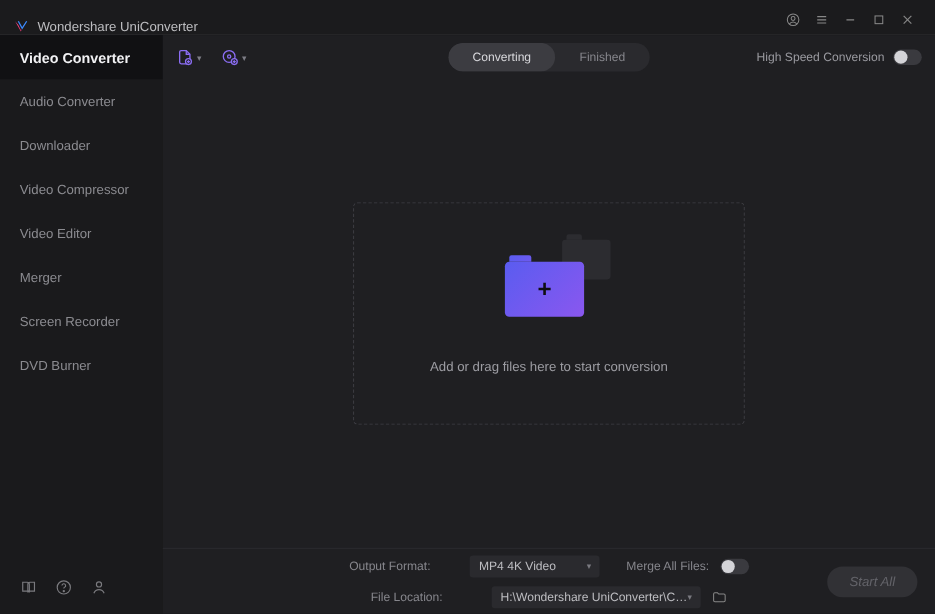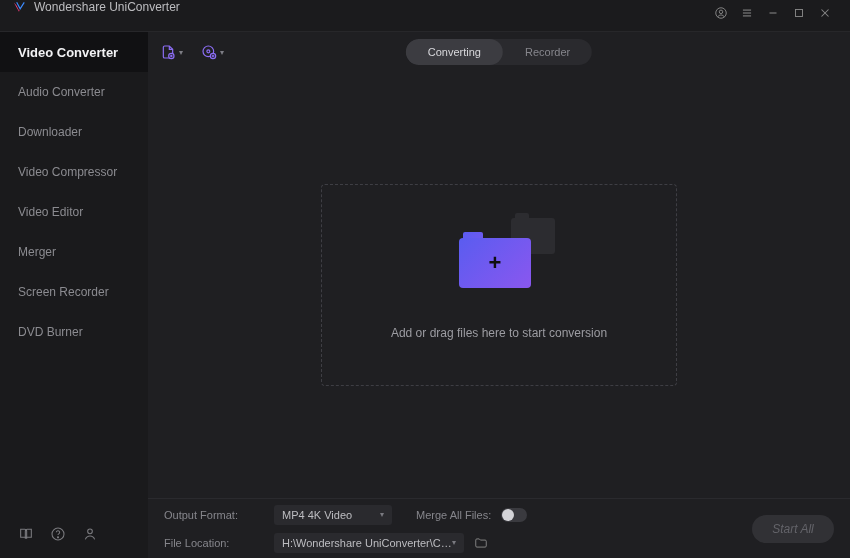--- a/index.html
+++ b/index.html
@@ -1,19 +1,19 @@
 <!DOCTYPE html>
 <html><head>
 <meta charset="utf-8">
 <style>
   * { box-sizing: border-box; margin: 0; padding: 0; font-family: -apple-system, BlinkMacSystemFont, "Segoe UI", Arial, sans-serif; }
   body { width: 850px; height: 558px; background: #1b1b1d; color: #a8a8ac; overflow: hidden; position: relative; user-select: none; }
 
   
-  .titlebar { height: 32px; display: flex; align-items: flex-start; padding: 0 12px; background: #1b1b1d; border-bottom: 1px solid #27272a; }
+  .titlebar { height: 32px; display: flex; align-items: flex-end; padding: 0 12px; background: #1b1b1d; border-bottom: 1px solid #27272a; }
   .titlebar .logo { width: 14px; height: 14px; margin-right: 8px; }
   .titlebar .title { font-size: 12px; color: #bdbdc0; flex: 1; }
   .titlebar .tb-btn { width: 26px; height: 26px; display: flex; align-items: center; justify-content: center; color: #888; }
   .titlebar .tb-btn svg { width: 14px; height: 14px; display: block; }
 
   
   .sidebar { position: absolute; top: 32px; left: 0; width: 148px; bottom: 0; background: #1a1a1c; display: flex; flex-direction: column; }
   .sidebar-item { height: 40px; display: flex; align-items: center; padding-left: 18px; font-size: 12px; color: #8b8b90; cursor: pointer; }
   .sidebar-item.active { background: #111113; color: #f2f2f4; font-weight: 600; font-size: 13px; height: 40px; }
   .sidebar-spacer { flex: 1; }
@@ -44,21 +44,21 @@
   .folder-wrap { position: relative; width: 80px; height: 64px; }
   .folder-back { position: absolute; right: -16px; top: -12px; width: 44px; height: 36px; background: #2c2c30; border-radius: 3px; }
   .folder-back::before { content:""; position:absolute; top:-5px; left:4px; width:14px; height:5px; background:#2c2c30; border-radius:2px 2px 0 0;}
   .folder-front { position: absolute; left: 0; top: 8px; width: 72px; height: 50px; background: linear-gradient(135deg, #5a5cf0 0%, #8a57ef 100%); border-radius: 4px; }
   .folder-front::before { content:""; position:absolute; top:-6px; left:4px; width:20px; height:6px; background: linear-gradient(135deg,#5a5cf0,#6d5af0); border-radius:2px 2px 0 0;}
   .folder-plus { position: absolute; left: 36px; top: 33px; transform: translate(-50%,-50%); color: #0e0e11; font-size: 22px; font-weight: 700; }
   .dropzone .dz-text { margin-top: 32px; font-size: 12px; color: #9c9ca2; }
 
   
   .bottombar { height: 60px; border-top: 1px solid #2a2a2e; padding: 10px 16px; display: flex; flex-direction: column; justify-content: center; gap: 8px; position: relative; }
-  .bb-row { display: flex; align-items: center; font-size: 11px; color: #86868c; }
+  .bb-row { display: flex; align-items: center; font-size: 11px; color: #86868c; justify-content: center; }
   .bb-label { width: 92px; }
   .bb-select { width: 118px; height: 20px; background: #2a2a2e; border-radius: 3px; display: flex; align-items: center; padding: 0 8px; font-size: 11px; color: #bdbdc1; cursor: pointer; justify-content: space-between; margin-left: 18px; }
   .bb-select .sv { white-space: nowrap; overflow: hidden; text-overflow: ellipsis; }
   .bb-select .car { font-size: 8px; color: #7a7a80; }
   .bb-path { width: 190px; }
   .bb-folder-btn { margin-left: 10px; color: #888; cursor: pointer; }
   .bb-folder-btn svg { width: 14px; height: 14px; display:block;}
   .bb-merge { margin-left: 24px; display: flex; align-items: center; }
   .startall { position: absolute; right: 16px; top: 50%; transform: translateY(-50%); width: 82px; height: 28px; border-radius: 14px; background: #313135; color: #636369; font-size: 12px; display: flex; align-items: center; justify-content: center; cursor: default; font-style: italic; }
 </style>
@@ -176,24 +176,28 @@
           <line x1="16" y1="18" x2="20" y2="18" stroke="#8b6df3"></line>
         </svg>
       <span class="caret">▾</span>
     </span>
 
     <div class="tabs">
       <div class="tab active">
           <span>Converting</span>
         </div>
       <div class="tab">
-          <span>Recorder</span>
+          <span>Finished</span>
         </div>
     </div>
 
+    <div class="hs">
+      <span>High Speed Conversion</span>
+      <span class="toggle"></span>
+    </div>
   </div>
 
   <div class="content">
     <div class="dropzone">
       <div class="folder-wrap">
         <div class="folder-back"></div>
         <div class="folder-front"></div>
         <div class="folder-plus">+</div>
       </div>
       <div class="dz-text">Add or drag files here to start conversion</div>

